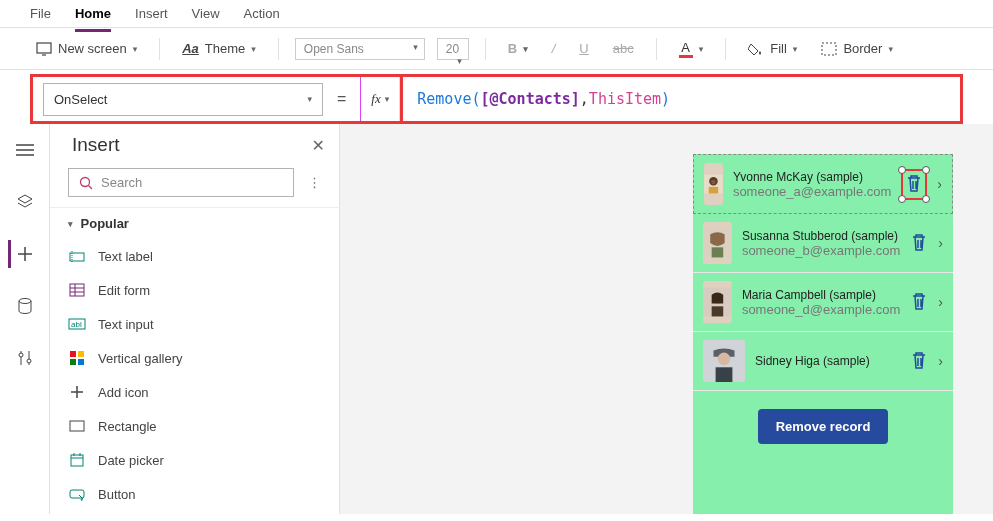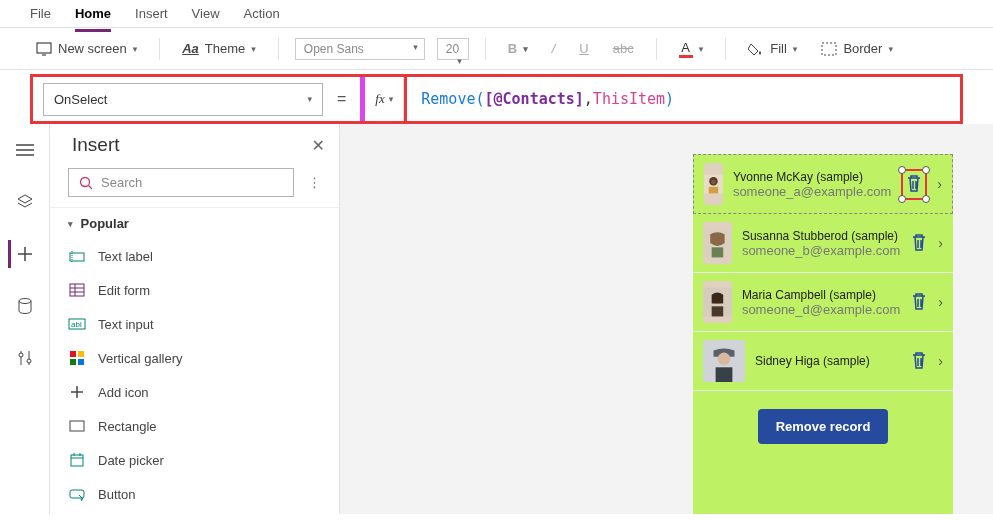--- a/index.html
+++ b/index.html
@@ -16,21 +16,21 @@
   .tb-sep { width: 1px; height: 22px; background: #e1e1e1; margin: 0 4px; }
   .tb-select { border: 1px solid #ccc; background: #fff; padding: 3px 22px 3px 8px; color: #888; font-size: 12px; position: relative; }
   .tb-select.small { width: 28px; }
   .tb-select.wide { width: 130px; }
   .chev { font-size: 9px; color: #666; }
   
   
   .formula-row { display: flex; align-items: center; border: 3px solid #e8373a; margin: 4px 30px 0 30px; height: 50px; }
   .prop-select { border: 1px solid #b3b3b3; padding: 8px 10px; width: 280px; margin: 6px 0 6px 10px; display: flex; align-items: center; justify-content: space-between; cursor: pointer; }
   .eq { padding: 0 14px; font-size: 16px; color: #555; }
-  .fx-btn { display: flex; align-items: center; gap: 4px; padding: 0 10px; cursor: pointer; border-left: 5px solid #d946ef; border-right: 1px solid #ddd; height: 100%; }
+  .fx-btn { display: flex; align-items: center; gap: 4px; padding: 0 10px; cursor: pointer; border-left: 1px solid #d946ef; border-right: 1px solid #ddd; height: 100%; }
   .formula-input { flex: 1; padding: 0 14px; font-family: Consolas, monospace; font-size: 15px; border-left: 3px solid #e8373a; height: 100%; display: flex; align-items: center; }
   .tok-fn { color: #1a7ad9; }
   .tok-br { color: #1a7ad9; }
   .tok-ds { color: #7b2b9e; font-weight: bold; }
   .tok-it { color: #d64292; }
   
   
   .main { display: flex; height: 390px; }
   
   
@@ -44,21 +44,21 @@
   .insert-hdr h2 { font-size: 19px; font-weight: 400; }
   .search-row { display: flex; align-items: center; padding: 6px 14px 10px 18px; gap: 10px; }
   .search-box { flex: 1; border: 1px solid #b3b3b3; padding: 6px 10px; display: flex; align-items: center; gap: 8px; color: #888; cursor: text; }
   .dots-btn { color: #666; cursor: pointer; padding: 4px; }
   .cat-hdr { display: flex; align-items: center; gap: 8px; padding: 8px 18px; font-weight: 600; color: #333; cursor: pointer; border-top: 1px solid #eee; }
   .insert-item { display: flex; align-items: center; gap: 12px; padding: 8px 18px; cursor: pointer; color: #444; }
   .ii-icon { width: 18px; height: 18px; display: flex; align-items: center; justify-content: center; }
   
   
   .canvas { flex: 1; background: #f3f3f3; position: relative; padding: 30px 40px 0 0; display: flex; justify-content: flex-end; }
-  .phone-preview { width: 260px; background: #bef264; }
+  .phone-preview { width: 260px; background: #86efac; }
   .contact-row { display: flex; align-items: center; padding: 8px 10px; border-bottom: 1px solid #e8e8e8; gap: 10px; position: relative; }
   .contact-row.selected { border: 1px dashed #888; }
   .avatar { width: 42px; height: 42px; border-radius: 3px; background: #e0d0c0; display: flex; align-items: center; justify-content: center; overflow: hidden; }
   .avatar svg { width: 100%; height: 100%; }
   .contact-info { flex: 1; display: flex; flex-direction: column; }
   .contact-name { font-size: 12px; color: #222; }
   .contact-email { font-size: 13px; color: #777; }
   .trash-ic { color: #254a9e; cursor: pointer; }
   .row-chev { color: #555; cursor: pointer; font-size: 14px; }
   .trash-selected { position: relative; border: 2px solid #e8373a; padding: 2px; }

